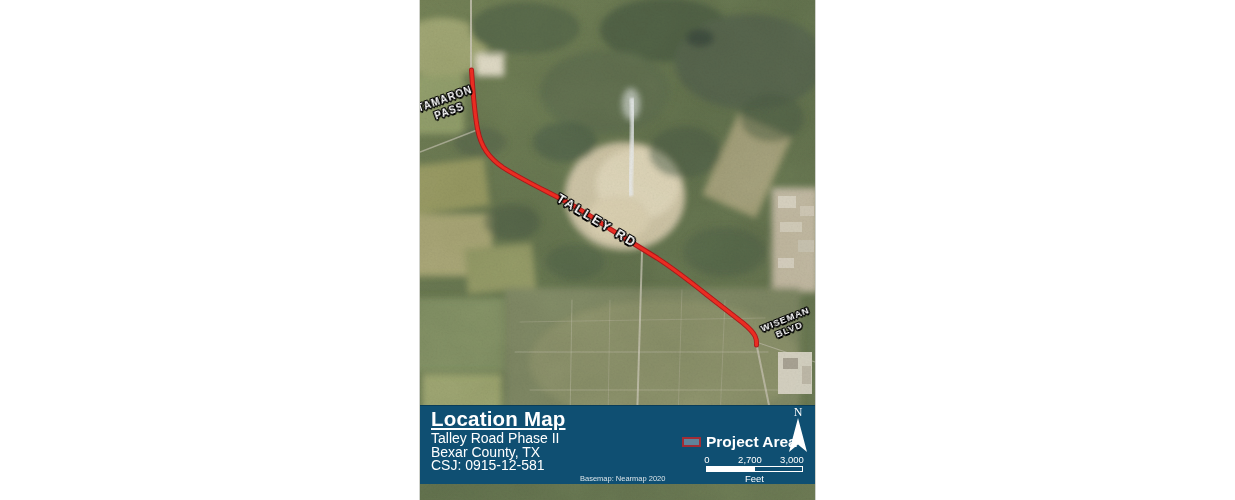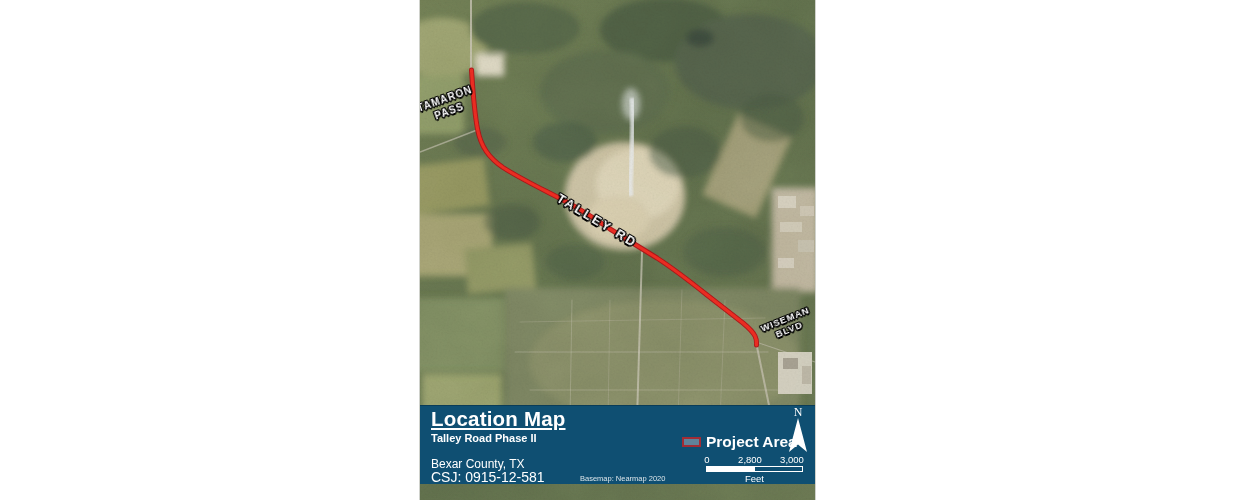--- a/index.html
+++ b/index.html
@@ -24,23 +24,23 @@
   .lbl-talley  { left:127px; top:214px; width:100px; font-size:12.5px; line-height:14px; letter-spacing:2.5px; transform:rotate(31deg); }
   .lbl-wiseman { left:337px; top:313px; width:60px; font-size:9.5px; line-height:11px; letter-spacing:0.8px; transform:rotate(-22deg); }
 
   
   .titlebar {
     position:absolute; left:0; bottom:16px; width:395px; height:79px; z-index:3;
     background:#0f4f72; border-top:1px solid #0a3c58; color:#ffffff;
   }
   .tb-text { position:absolute; left:11px; top:2px; }
   .tb-title { font-size:20.5px; font-weight:bold; text-decoration:underline; line-height:22px; letter-spacing:0.2px; }
-  .tb-project { font-size:11px; font-weight:bold; line-height:15px; margin-top:1px; }
+  .tb-project { font-size:14px; font-weight:normal; line-height:15px; margin-top:1px; }
   .tb-extent { font-size:14px; line-height:13px; }
-  .tb-county { font-size:12px; line-height:13px; margin-top:12px; }
+  .tb-county { font-size:14px; line-height:13px; margin-top:0; }
   .tb-csj    { font-size:14px; line-height:13px; }
   .tb-credit { position:absolute; left:160px; top:68px; font-size:7.5px; color:rgba(255,255,255,0.85);text-align:center; }
 
   .legend { position:absolute; left:262px; top:27px; display:flex; align-items:center; }
   .legend-swatch { width:19px; height:10px; border:2px solid #a22c35; background:rgba(195,193,204,0.45); margin-right:5px; }
   .legend-label { font-size:15.5px; font-weight:bold; }
 
   .north { position:absolute; left:366px; top:0; width:24px; text-align:center; }
   .north-n { font-family:"Liberation Serif", serif; font-size:12px; line-height:12px; }
   .north svg { display:block; margin:0 auto; }
@@ -185,21 +185,21 @@
 
       <div class="north">
         <div class="north-n">N</div>
         <svg width="20" height="36" viewBox="0 0 20 36" aria-hidden="true">
           <polygon points="10,0 19,34 10,26.5 1,34" fill="#ffffff"></polygon>
         </svg>
       </div>
 
       <div class="scalebar">
         <span class="sb-tick" style="left:5px">0</span>
-        <span class="sb-tick" style="left:48px">2,800</span>
+        <span class="sb-tick" style="left:48px">2,700</span>
         <span class="sb-tick" style="left:90px">3,000</span>
         <div class="sb-bar">
           <div class="sb-fill"></div>
         </div>
         <div class="sb-unit">Feet</div>
       </div>
     </div>
   </div>
 </div>
 

